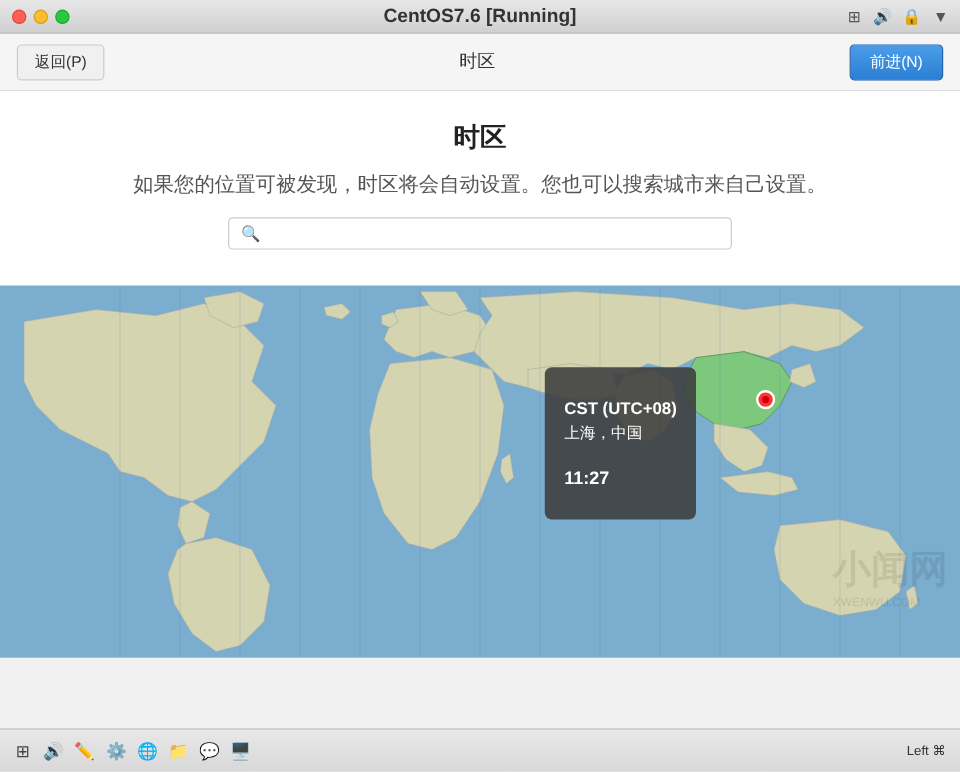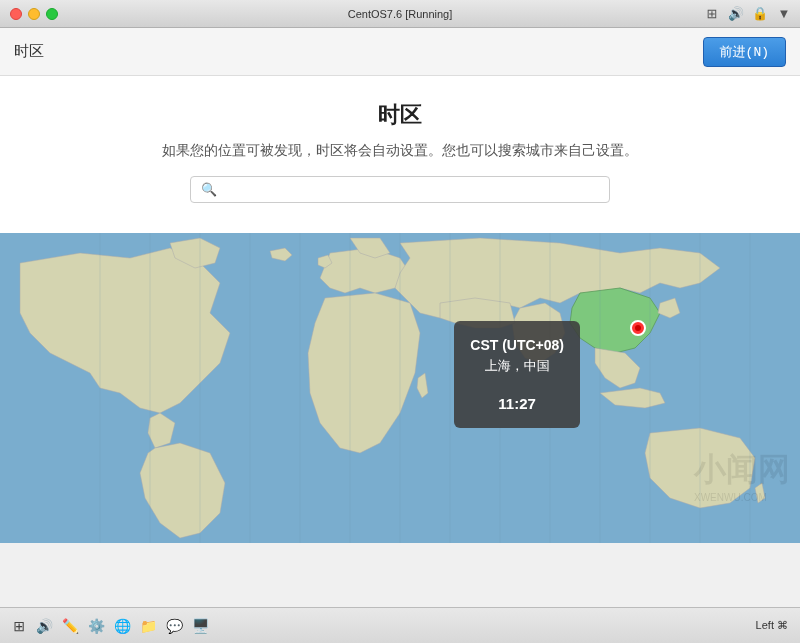--- a/index.html
+++ b/index.html
@@ -30,23 +30,23 @@
     .traffic-light {
       width: 12px;
       height: 12px;
       border-radius: 50%;
       cursor: pointer;
     }
     .tl-red { background: #ff5f57; border: 1px solid #e0443e; }
     .tl-yellow { background: #febc2e; border: 1px solid #d4a01a; }
     .tl-green { background: #28c840; border: 1px solid #1aaa2f; }
     .title-text {
-      font-size: 11px;
-      color: #333;
-      font-weight: 400;
+      font-size: 16px;
+      color: #333;
+      font-weight: 700;
     }
     .title-bar-icons {
       position: absolute;
       right: 8px;
       display: flex;
       align-items: center;
       gap: 8px;
     }
     .title-icon {
       width: 16px;
@@ -83,38 +83,37 @@
       font-weight: 500;
     }
     .nav-forward-btn {
       padding: 5px 16px;
       background: linear-gradient(to bottom, #4b9de8, #2b7fd4);
       border: 1px solid #2060b0;
       border-radius: 4px;
       font-size: 13px;
       color: #fff;
       cursor: pointer;
-      font-family: Liberation Mono, monospace;
     }
 
     
     .content {
       padding: 24px 60px 16px;
       background: #fff;
     }
     .page-title {
       text-align: center;
       font-size: 22px;
       font-weight: 600;
       color: #222;
       margin-bottom: 12px;
     }
     .page-subtitle {
       text-align: center;
-      font-size: 14px;
+      font-size: 17px;
       color: #555;
       margin-bottom: 16px;
       font-family: Liberation Mono, monospace;
     }
 
     
     .search-container {
       display: flex;
       justify-content: center;
       margin-bottom: 14px;
@@ -158,22 +157,22 @@
     }
 
     
     .tz-popup {
       position: absolute;
       right: 220px;
       bottom: 115px;
       background: rgba(60, 60, 60, 0.88);
       color: #fff;
       border-radius: 6px;
-      padding: 16px 16px;
-      text-align: center;
+      padding: 26px 16px;
+      text-align: left;
       font-size: 13px;
       z-index: 10;
     }
     .tz-popup .tz-name {
       font-size: 14px;
       font-weight: bold;
       margin-bottom: 4px;
     }
     .tz-popup .tz-city {
       font-size: 13px;
@@ -255,20 +254,21 @@
   <span class="title-text">CentOS7.6 [Running]</span>
   <div class="title-bar-icons">
     <div class="title-icon">⊞</div>
     <div class="title-icon">🔊</div>
     <div class="title-icon">🔒</div>
     <div class="title-icon">▼</div>
   </div>
 </div>
 
 <div class="nav-bar">
+  <button class="nav-back-btn">返回(P)</button>
   <span class="nav-title">时区</span>
   <button class="nav-forward-btn">前进(N)</button>
 </div>
 
 <div class="content">
   <div class="page-title">时区</div>
   <div class="page-subtitle">如果您的位置可被发现，时区将会自动设置。您也可以搜索城市来自己设置。</div>
 
   <div class="search-container">
     <div class="search-box">

